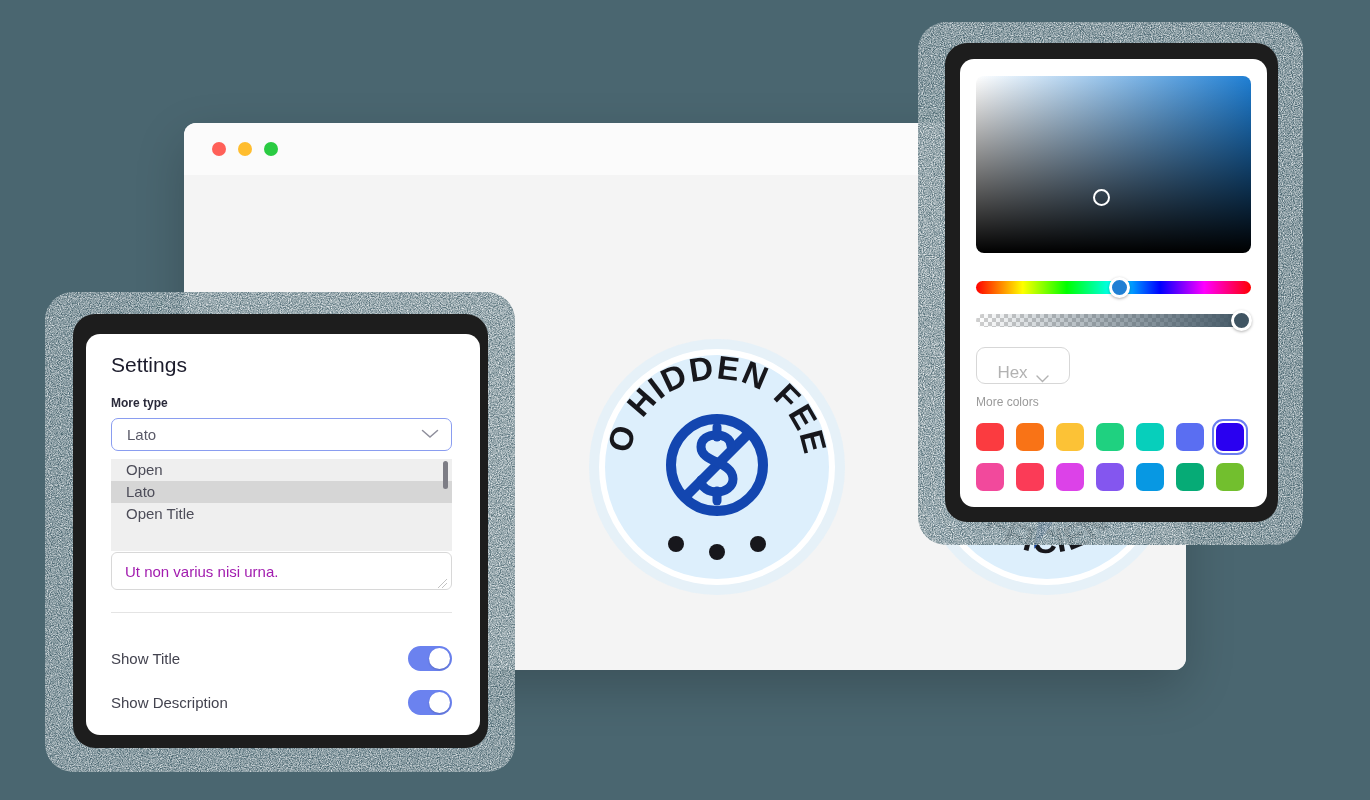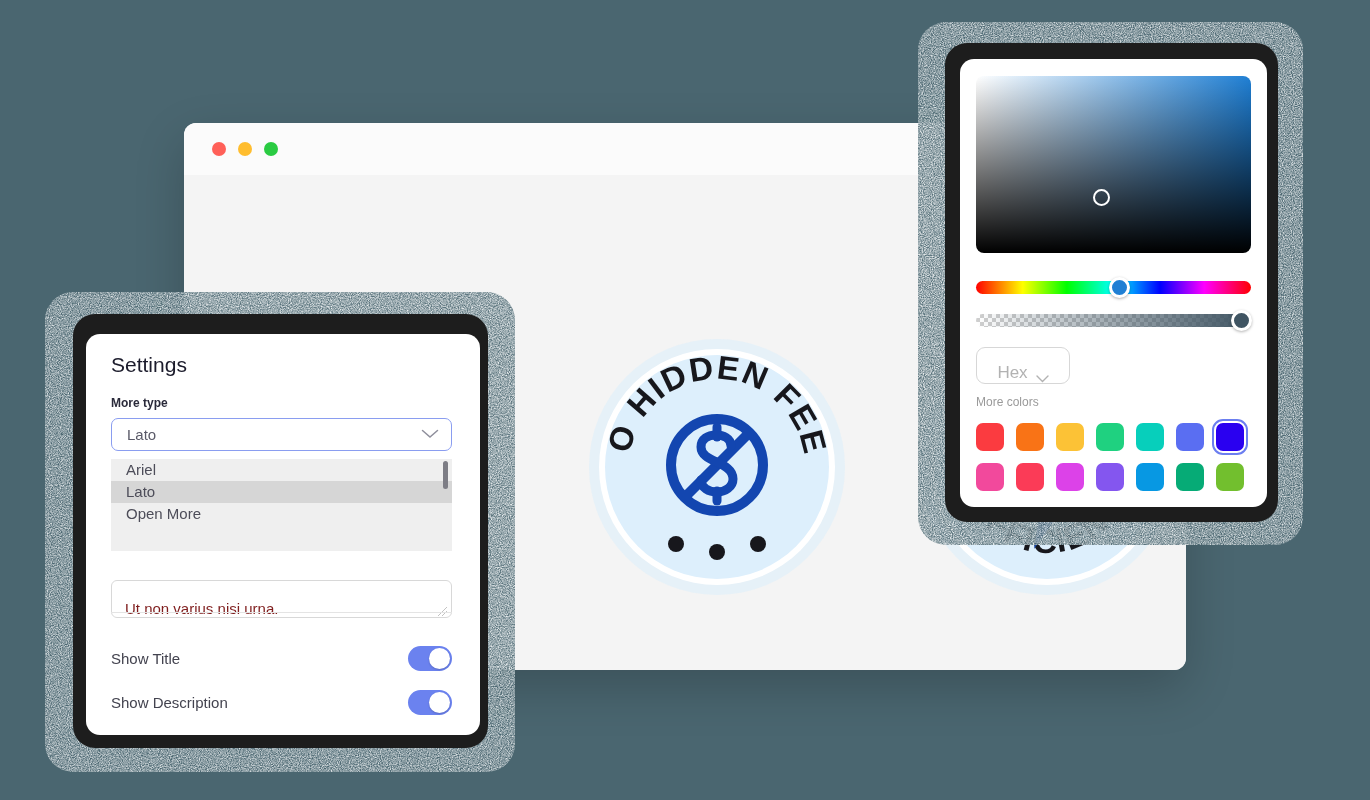--- a/index.html
+++ b/index.html
@@ -291,26 +291,25 @@
     border-radius: 3px;
   }
   #description-textarea {
     position: absolute;
     left: 25px; top: 218px;
     width: 341px; height: 38px;
     border: 1px solid #d8d8d8;
     border-radius: 6px;
     box-sizing: border-box;
     display: flex;
-    align-items: flex-end;
+    align-items: center;
     padding-left: 13px;
     font-size: 15px;
-    color: #7f1d1d;
+    color: #a21caf;
     background: #fff;
-    margin-top: 28px;
   }
   #textarea-resize-handle {
     position: absolute;
     right: 3px; bottom: 3px;
     width: 11px; height: 11px;
   }
   #settings-divider {
     position: absolute;
     left: 25px; top: 278px;
     width: 341px; height: 1px;
@@ -480,23 +479,23 @@
   <div id="font-type-select">
     <span>Lato</span>
     <span class="chev">
       <svg width="18" height="10" viewBox="0 0 18 10">
         <path d="M1.5 1.5 L9 8 L16.5 1.5" stroke="#8f8f9c" stroke-width="1.5" fill="none" stroke-linecap="round"></path>
       </svg>
     </span>
   </div>
 
   <div id="font-dropdown-list">
-    <div class="dropdown-option">Ariel</div>
+    <div class="dropdown-option">Open</div>
       <div class="dropdown-option active">Lato</div>
-      <div class="dropdown-option">Open More</div>
+      <div class="dropdown-option">Open Title</div>
       <div id="dropdown-scrollbar-track">
       <div id="dropdown-scrollbar-thumb"></div>
     </div>
   </div>
 
   <div id="description-textarea">
     <span>Ut non varius nisi urna.</span>
     <span id="textarea-resize-handle">
       <svg width="11" height="11" viewBox="0 0 11 11">
         <path d="M10 1 L1 10 M10 5 L5 10" stroke="#c3c3c3" stroke-width="1" fill="none"></path>

